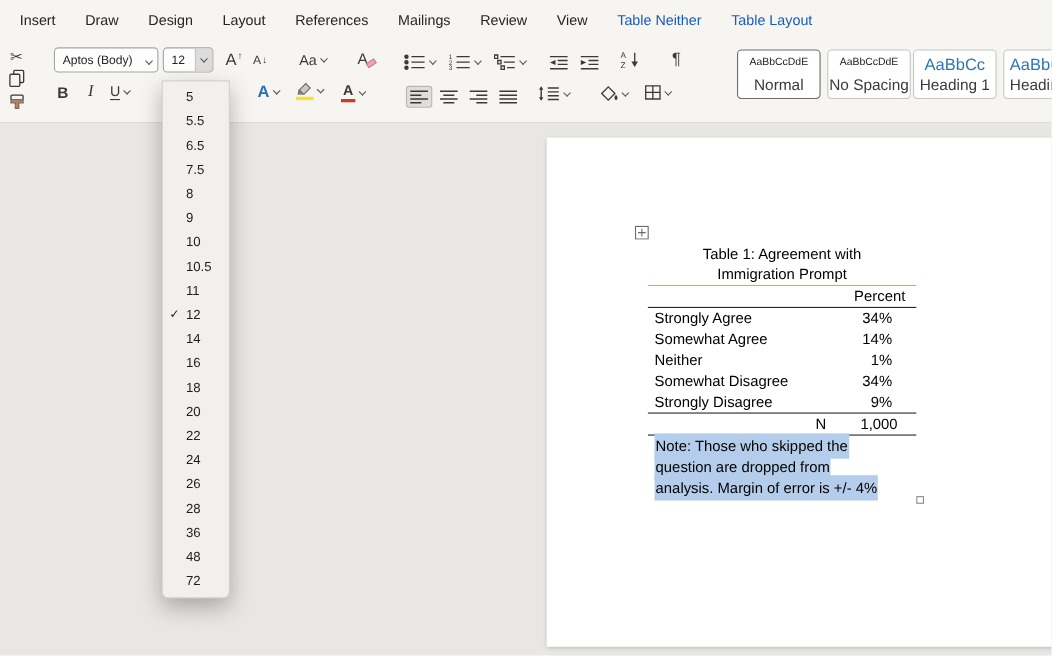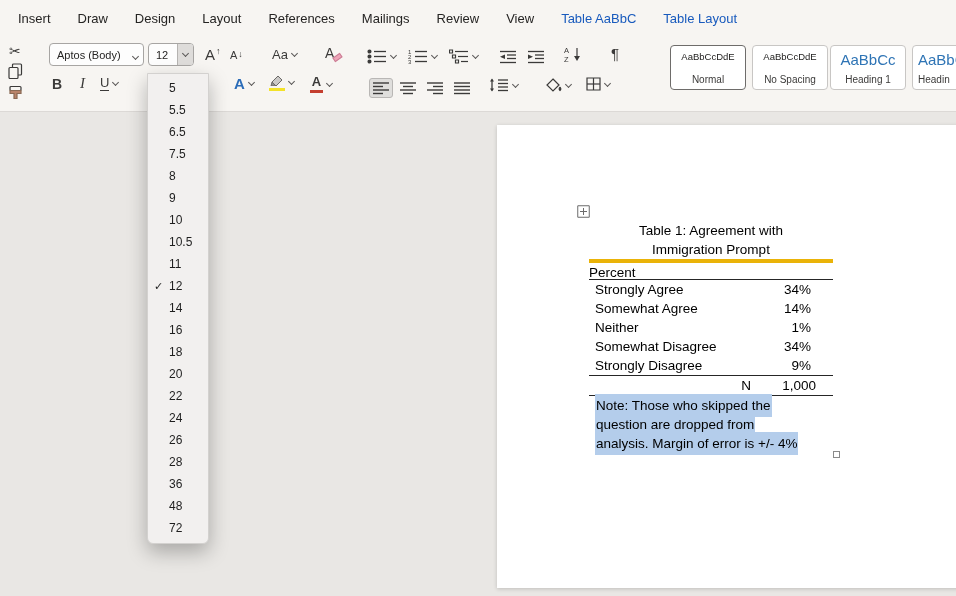--- a/index.html
+++ b/index.html
@@ -26,34 +26,34 @@
   .colorbar{height:3.5px;margin-top:1.5px}
   .alignbox{width:24px;height:20px;display:flex;align-items:center;justify-content:center;border-radius:3px}
   .alignbox.sel{background:#dfdedc;border:1px solid #b9b7b5}
   svg line,svg rect,svg polygon,svg path,svg circle{vector-effect:non-scaling-stroke}
 
   
   .stylebox{position:absolute;top:45px;width:76px;height:45px;background:#fff;border:1px solid #c8c6c4;border-radius:4px;display:flex;flex-direction:column;align-items:center;justify-content:space-between;padding:5px 2px 4px 2px;overflow:hidden}
   .stylebox.sel{border:1.5px solid #6e6c6a;box-shadow:inset 0 0 0 1px #fff}
   .stylebox .sample{font-size:9.5px;color:#1c1b1a;white-space:nowrap}
   .stylebox .sample.big{font-size:15px;color:#2e74b5}
-  .stylebox .slabel{font-size:10px;color:#3b3a39;white-space:nowrap}
+  .stylebox .slabel{font-size:14px;color:#3b3a39;white-space:nowrap}
   .stylebox.leftalign{align-items:flex-start;padding-left:5px}
 
   
   .dropdown{position:absolute;left:147px;top:73px;width:62px;height:471px;background:#f2f0ef;border:1px solid #d3d1cf;border-radius:0 0 6px 6px;box-shadow:0 8px 20px rgba(0,0,0,.28);z-index:40;padding-top:3px}
   .opt{position:relative;height:22px;line-height:22px;padding-left:21px;font-size:12px;color:#1e1e1e;cursor:default}
   .opt .check{position:absolute;left:6px;top:0;font-size:11px}
 
   
   .page{position:absolute;left:497px;top:125px;width:550px;height:463px;background:#fff;box-shadow:0 1px 4px rgba(0,0,0,.18)}
   .move-handle{position:absolute;left:80px;top:80px;width:13px;height:13px}
   .doc{position:absolute;left:92px;top:96px;width:244px;font-size:13.5px;color:#000;line-height:19px}
   .t-title{height:19px;text-align:center}
-  .t-head{height:21px;line-height:19px;border-top:4px solid #eab308;border-bottom:1px solid #262626;padding-right:10px}
+  .t-head{height:21px;line-height:19px;border-top:1px solid #eab308;border-bottom:1px solid #262626;text-align:right;padding-right:10px}
   .t-row{display:flex;height:19px}
   .t-row .lab{padding-left:6px}
   .t-row .val{margin-left:auto;padding-right:22px}
   .t-n{display:flex;justify-content:flex-end;height:21px;line-height:19px;border-top:1px solid #262626;border-bottom:1px solid #262626}
   .t-n .nlab{margin-right:20px}
   .t-n .nval{width:62px;text-align:right;padding-right:17px}
   .note-line{height:19px;padding-left:6px;white-space:nowrap}
   .note-line .seltxt{background:#b4cdeb;padding:4px 1px}
   .resize-handle{position:absolute;left:336px;top:326px;width:7px;height:7px;border:1px solid #8a8a8a;background:#fff}
 </style>
@@ -64,21 +64,21 @@
 
   <div class="menubar">
     <span class="mi">Insert</span>
     <span class="mi">Draw</span>
     <span class="mi">Design</span>
     <span class="mi">Layout</span>
     <span class="mi">References</span>
     <span class="mi">Mailings</span>
     <span class="mi">Review</span>
     <span class="mi">View</span>
-    <span class="mi active">Table AaBbC</span>
+    <span class="mi active">Table Neither</span>
     <span class="mi active">Table Layout</span>
   </div>
 
   <div class="ribbon"></div>
 
   <div class="ctl" style="left:9px;top:44px">
     <span class="glyph" style="font-size:14px">✂</span>
   </div>
   <div class="ctl" style="left:8px;top:63px">
     <svg width="15" height="17" viewBox="0 0 15 17" fill="none" stroke="#3b3a39" stroke-width="1.2">

